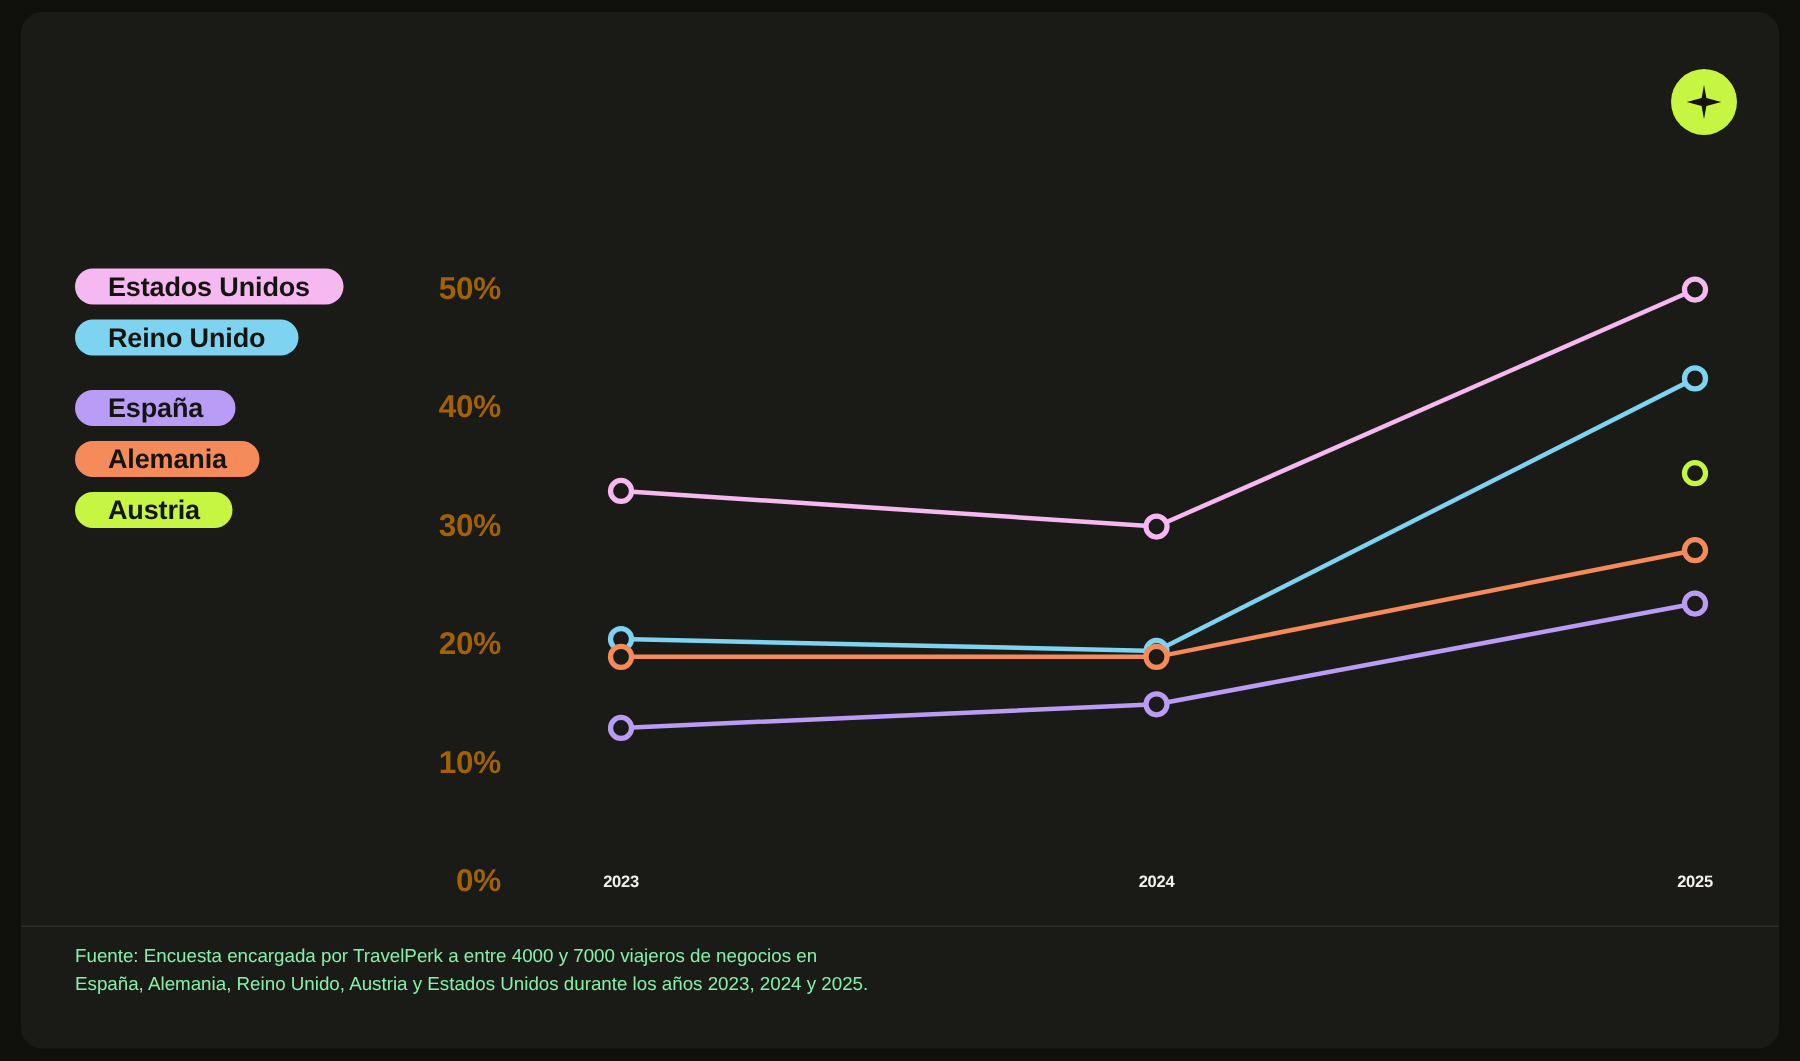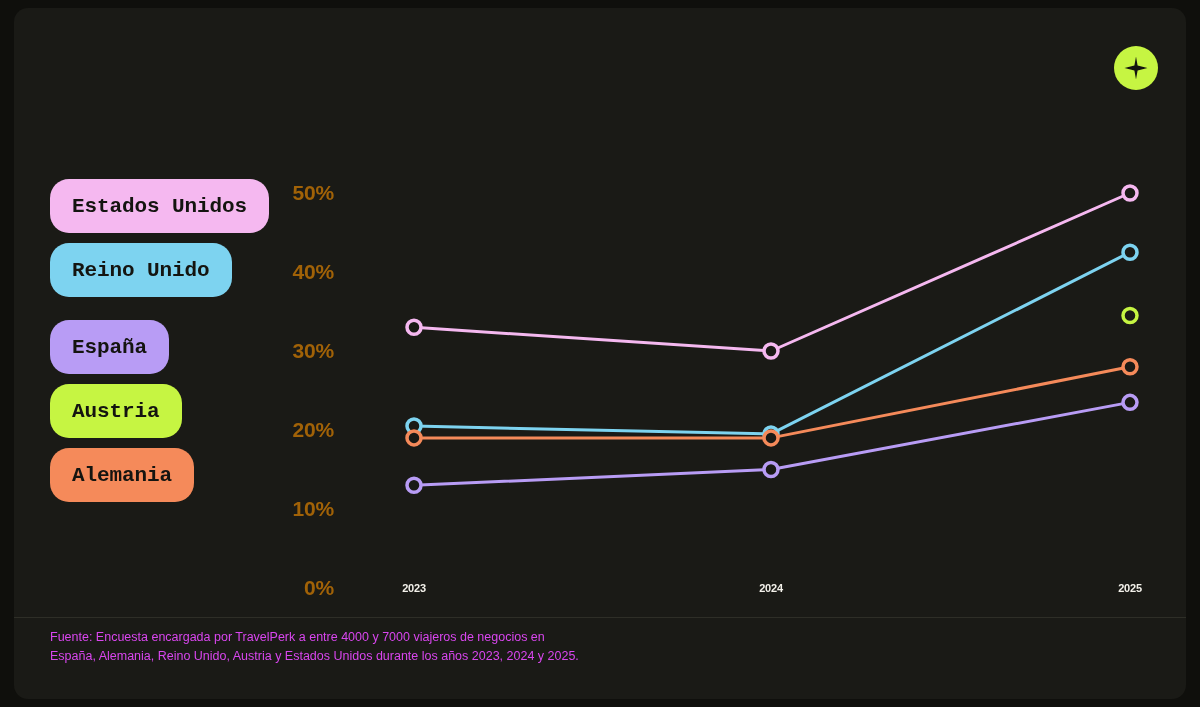--- a/index.html
+++ b/index.html
@@ -40,30 +40,29 @@
 
   
   #legend {
     position: absolute;
     left: 36px; top: 171px;
     display: flex; flex-direction: column;
     gap: 10px;
     align-items: flex-start;
   }
   .legend-pill {
-    height: 54px;
+    height: 24px;
     border-radius: 19px;
     padding: 0 22px;
     display: flex; align-items: center;
     color: #141410;
-    font-size: 21px;
+    font-size: 18px;
     font-weight: bold;
     letter-spacing: -0.1px;
     white-space: nowrap;
-    font-family: Liberation Mono, monospace;
   }
 
   
   #plot {
     position: absolute;
     left: 0; top: 0;
     width: 1172px; height: 691px;
   }
   .ytick {
     position: absolute;
@@ -89,21 +88,21 @@
   #footnote-sep {
     position: absolute;
     left: 0; right: 0; top: 609px;
     height: 1px;
     background: #2e2e27;
   }
   #footnote {
     position: absolute;
     left: 36px; top: 620px;
     width: 720px;
-    color: #d946ef;
+    color: #86efac;
     font-size: 12.5px;
     line-height: 1.55;
     white-space: pre-line;
   }
 </style>
 </head>
 <body>
 
 <div id="card">
 
@@ -117,25 +116,25 @@
   <div id="legend">
     <div class="legend-pill" style="background: rgb(245, 184, 240);">
       <span>Estados Unidos</span>
     </div>
     <div class="legend-pill" style="background: rgb(125, 211, 240);">
       <span>Reino Unido</span>
     </div>
     <div class="legend-pill" style="background: rgb(184, 156, 245); margin-top: 13px;">
       <span>España</span>
     </div>
+    <div class="legend-pill" style="background: rgb(245, 138, 90);">
+      <span>Alemania</span>
+    </div>
     <div class="legend-pill" style="background: rgb(198, 245, 66);">
       <span>Austria</span>
-    </div>
-    <div class="legend-pill" style="background: rgb(245, 138, 90);">
-      <span>Alemania</span>
     </div>
   </div>
 
   <div id="plot">
     <svg id="chart-svg" width="1172" height="691">
         <polyline points="400,319.3 757,343 1116,185" fill="none" stroke="#f5b8f0" stroke-width="3" stroke-linecap="round" stroke-linejoin="round"></polyline>
         <circle cx="400" cy="319.3" r="7" fill="#1a1a16" stroke="#f5b8f0" stroke-width="3.5"></circle>
         <circle cx="757" cy="343" r="7" fill="#1a1a16" stroke="#f5b8f0" stroke-width="3.5"></circle>
         <circle cx="1116" cy="185" r="7" fill="#1a1a16" stroke="#f5b8f0" stroke-width="3.5"></circle>
         <polyline points="400,418.05 757,425.95 1116,244.25" fill="none" stroke="#7dd3f0" stroke-width="3" stroke-linecap="round" stroke-linejoin="round"></polyline>

